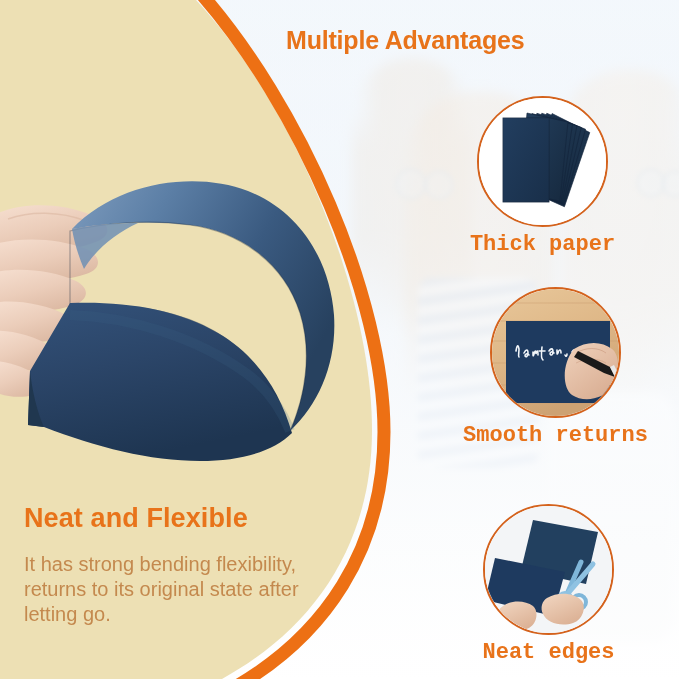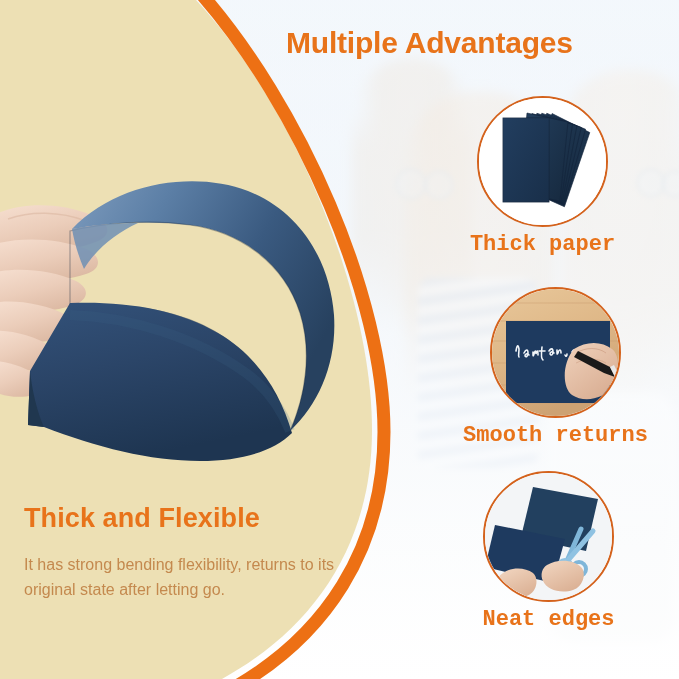--- a/index.html
+++ b/index.html
@@ -53,27 +53,27 @@
   .paper-photo svg{display:block;}
 
   
   .left-heading{
     position:absolute;left:24px;top:503px;
     font-size:27px;font-weight:bold;color:#E8731A;letter-spacing:.1px;
     white-space:nowrap;
   }
   .left-body{
     position:absolute;left:24px;top:552px;width:320px;
-    font-size:16px;line-height:25px;color:#C4894E;
+    font-size:20px;line-height:25px;color:#C4894E;
   }
 
   
   .title{
     position:absolute;left:286px;top:26px;width:390px;
-    font-size:30px;font-weight:bold;color:#E8731A;
+    font-size:25px;font-weight:bold;color:#E8731A;
     letter-spacing:-.2px;white-space:nowrap;
   }
 
   
   .badge{position:absolute;font-family:Liberation Mono, monospace;}
   .badge .circle{
     position:absolute;left:0;top:0;border-radius:50%;
     border:2.5px solid #D4621C;overflow:hidden;background:#ffffff;
     box-sizing:border-box;
   }
@@ -82,21 +82,21 @@
     font-size:22px;font-weight:bold;color:#E8731A;white-space:nowrap;
   }
   .badge .circle svg{display:block;}
 
   #badge1{left:477px;top:96px;width:131px;height:131px;}
   #badge1 .circle{width:131px;height:131px;}
   #badge1 .label{top:136px;}
   #badge2{left:490px;top:287px;width:131px;height:131px;}
   #badge2 .circle{width:131px;height:131px;}
   #badge2 .label{top:136px;}
-  #badge3{left:483px;top:471px;width:131px;height:131px;}
+  #badge3{left:483px;top:504px;width:131px;height:131px;}
   #badge3 .circle{width:131px;height:131px;}
   #badge3 .label{top:136px;}
 </style>
 </head>
 <body>
 
 <div id="stage">
 
   <div class="bg-photo">
     <div class="bg-sky"></div>
@@ -185,21 +185,21 @@
 
         <path d="M30,196 L28,250 L44,252 C44,252 34,232 30,196 Z" fill="#20374F"></path>
 
         <path d="M72,54 C92,50 116,48 138,48 C116,58 96,74 84,94 C78,80 74,66 72,54 Z" fill="#6E8FB4" opacity=".85"></path>
 
         <path d="M70,140 C130,142 196,162 246,198 C268,214 282,236 290,256" fill="none" stroke="#3E6288" stroke-width="10" opacity=".20"></path>
       </g>
     </svg>
   </div>
 
-  <div class="left-heading">Thick and Flexible</div>
+  <div class="left-heading">Neat and Flexible</div>
   <div class="left-body">It has strong bending flexibility, returns to its original state after letting go.</div>
 
   <div class="title">Multiple Advantages</div>
 
   <div class="badge" id="badge1">
     <div class="circle">
       <svg width="127" height="127" viewBox="0 0 127 127">
         <defs>
           <linearGradient id="sh1" x1="0" y1="0" x2="1" y2="1">
             <stop offset="0%" stop-color="#24405F"></stop>

